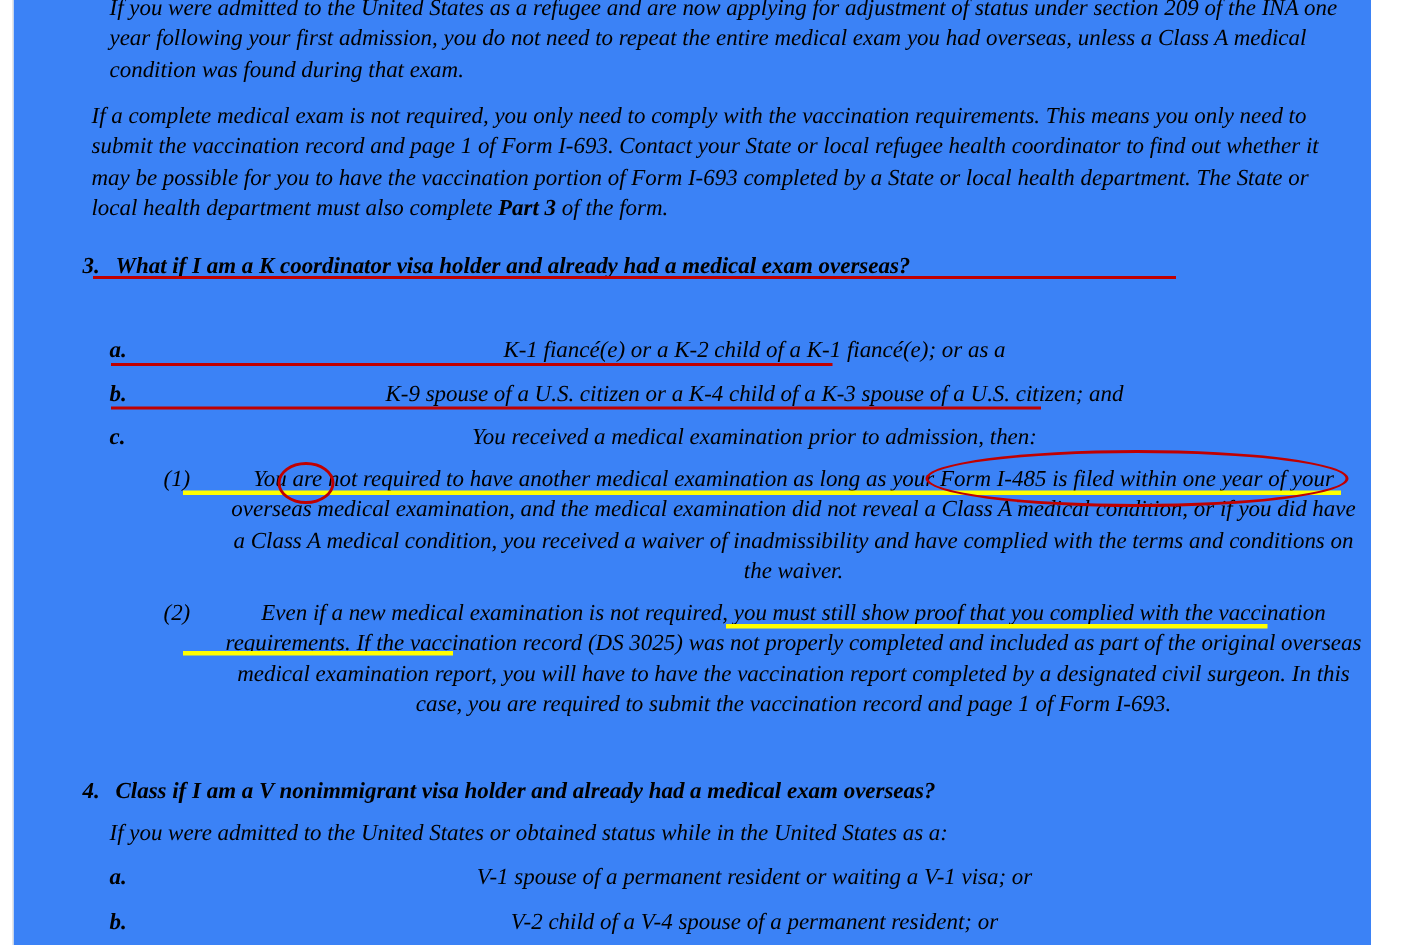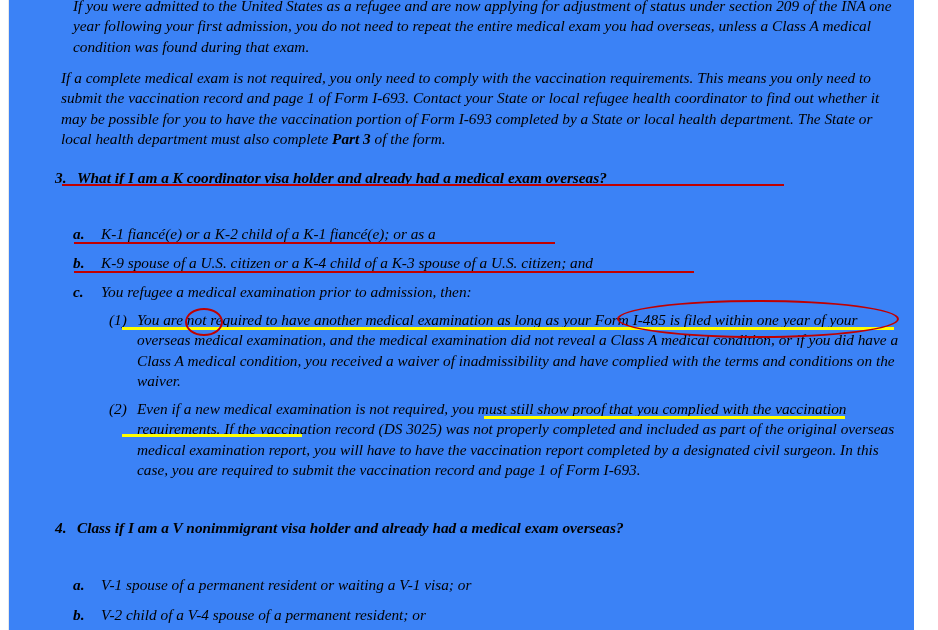--- a/index.html
+++ b/index.html
@@ -67,21 +67,22 @@
     line-height: 20.4px;
   }
   .sub .lab {
     position: absolute;
     left: 0;
     top: 0;
     font-weight: bold;
   }
   .sub .txt {
     display: block;
-    margin-left: 28px;
+    margin-left: 40px;
+    text-align: center;
   }
   .sub.num .lab {
     font-weight: normal;
   }
   b { font-weight: bold; }
 
   
   .ann {
     position: absolute;
     pointer-events: none;
@@ -128,38 +129,39 @@
       <span class="txt">K-1 fiancé(e) or a K-2 child of a K-1 fiancé(e); or as a</span>
     </div>
 
     <div class="sub" style="left:73px; top:253px; width:820px;">
       <span class="lab">b.</span>
       <span class="txt">K-9 spouse of a U.S. citizen or a K-4 child of a K-3 spouse of a U.S. citizen; and</span>
     </div>
 
     <div class="sub" style="left:73px; top:282px; width:820px;">
       <span class="lab">c.</span>
-      <span class="txt">You refugee a medical examination prior to admission, then:</span>
+      <span class="txt">You received a medical examination prior to admission, then:</span>
     </div>
 
     <div class="sub num" style="left:109px; top:310px; width:800px;">
       <span class="lab">(1)</span>
       <span class="txt">You are not required to have another medical examination as long as your Form I-485 is filed within one year of your overseas medical examination, and the medical examination did not reveal a Class A medical condition, or if you did have a Class A medical condition, you received a waiver of inadmissibility and have complied with the terms and conditions on the waiver.</span>
     </div>
 
     <div class="sub num" style="left:109px; top:399px; width:800px;">
       <span class="lab">(2)</span>
       <span class="txt">Even if a new medical examination is not required, you must still show proof that you complied with the vaccination requirements. If the vaccination record (DS 3025) was not properly completed and included as part of the original overseas medical examination report, you will have to have the vaccination report completed by a designated civil surgeon. In this case, you are required to submit the vaccination record and page 1 of Form I-693.</span>
     </div>
 
     <div class="num-head" style="left:55px; top:518px; width:850px;">
       <span class="numlab">4.</span>
       <span class="htext">Class if I am a V nonimmigrant visa holder and already had a medical exam overseas?</span>
     </div>
 
+    <p class="para" style="left:73px; top:546px; width:830px;">If you were admitted to the United States or obtained status while in the United States as a:</p>
 
     <div class="sub" style="left:73px; top:575px; width:820px;">
       <span class="lab">a.</span>
       <span class="txt">V-1 spouse of a permanent resident or waiting a V-1 visa; or</span>
     </div>
 
     <div class="sub" style="left:73px; top:605px; width:820px;">
       <span class="lab">b.</span>
       <span class="txt">V-2 child of a V-4 spouse of a permanent resident; or</span>
     </div>

